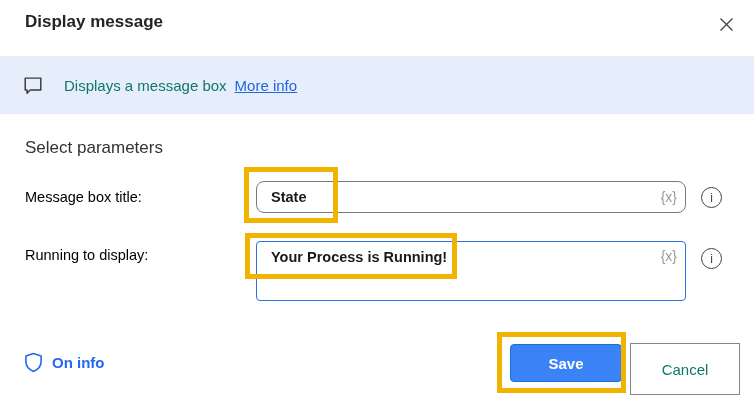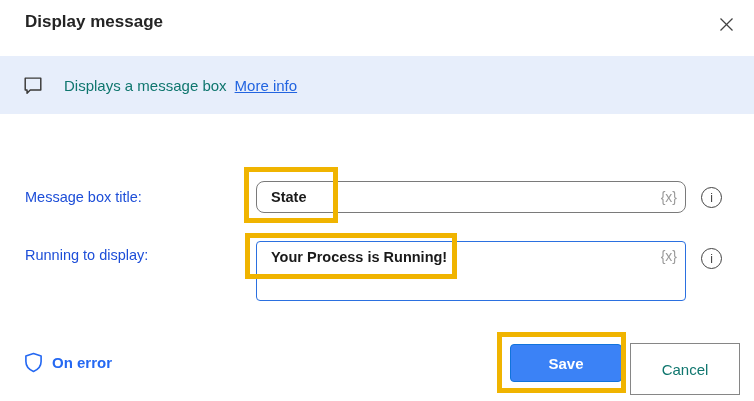--- a/index.html
+++ b/index.html
@@ -50,21 +50,21 @@
     position: absolute;
     left: 25px; top: 138px;
     font-size: 17px;
     font-weight: 400;
     color: #333333;
   }
   .field-label {
     position: absolute;
     left: 25px;
     font-size: 14.5px;
-    color: #1d4ed8;
+    color: #000000;
   }
   .label-1 { top: 189px; }
   .label-2 { top: 247px; }
   .text-input {
     position: absolute;
     left: 256px; top: 181px;
     width: 430px; height: 32px;
     border: 1px solid #7a7a7a;
     border-radius: 8px;
     background: #fff;
@@ -186,20 +186,21 @@
   <div class="banner">
     <span class="banner-icon">
       <svg width="22" height="22" viewBox="0 0 24 24" fill="none">
         <path d="M3.5 4.5 h17 v13 h-11.5 l-3.5 3.5 v-3.5 h-2 z" stroke="#3b3a39" stroke-width="1.6" stroke-linejoin="round"></path>
       </svg>
     </span>
     <span class="banner-text">Displays a message box</span>
     <a class="banner-link">More info</a>
   </div>
 
+  <div class="section-heading">Select parameters</div>
 
   <div class="field-label label-1">Message box title:</div>
   <div class="text-input">
     <span class="field-value">State</span>
     <button class="var-btn">{x}</button>
   </div>
   <div class="info-circle info-1">
     <span>i</span>
   </div>
 
@@ -211,21 +212,21 @@
   <div class="info-circle info-2">
     <span>i</span>
   </div>
 
   <button class="on-error">
     <span style="display:flex;">
       <svg width="19" height="21" viewBox="0 0 20 22" fill="none">
         <path d="M10 1.5 L18 4.2 V10 C18 15.2 14.6 18.6 10 20.4 C5.4 18.6 2 15.2 2 10 V4.2 Z" stroke="#2468f2" stroke-width="1.7" stroke-linejoin="round"></path>
       </svg>
     </span>
-    <span class="on-error-label">On error</span>
+    <span class="on-error-label">On info</span>
   </button>
 
   <button class="save-btn">Save</button>
   <button class="cancel-btn">Cancel</button>
 
   <div class="hl hl-1"></div>
   <div class="hl hl-2"></div>
   <div class="hl hl-3"></div>
 
 </div>

